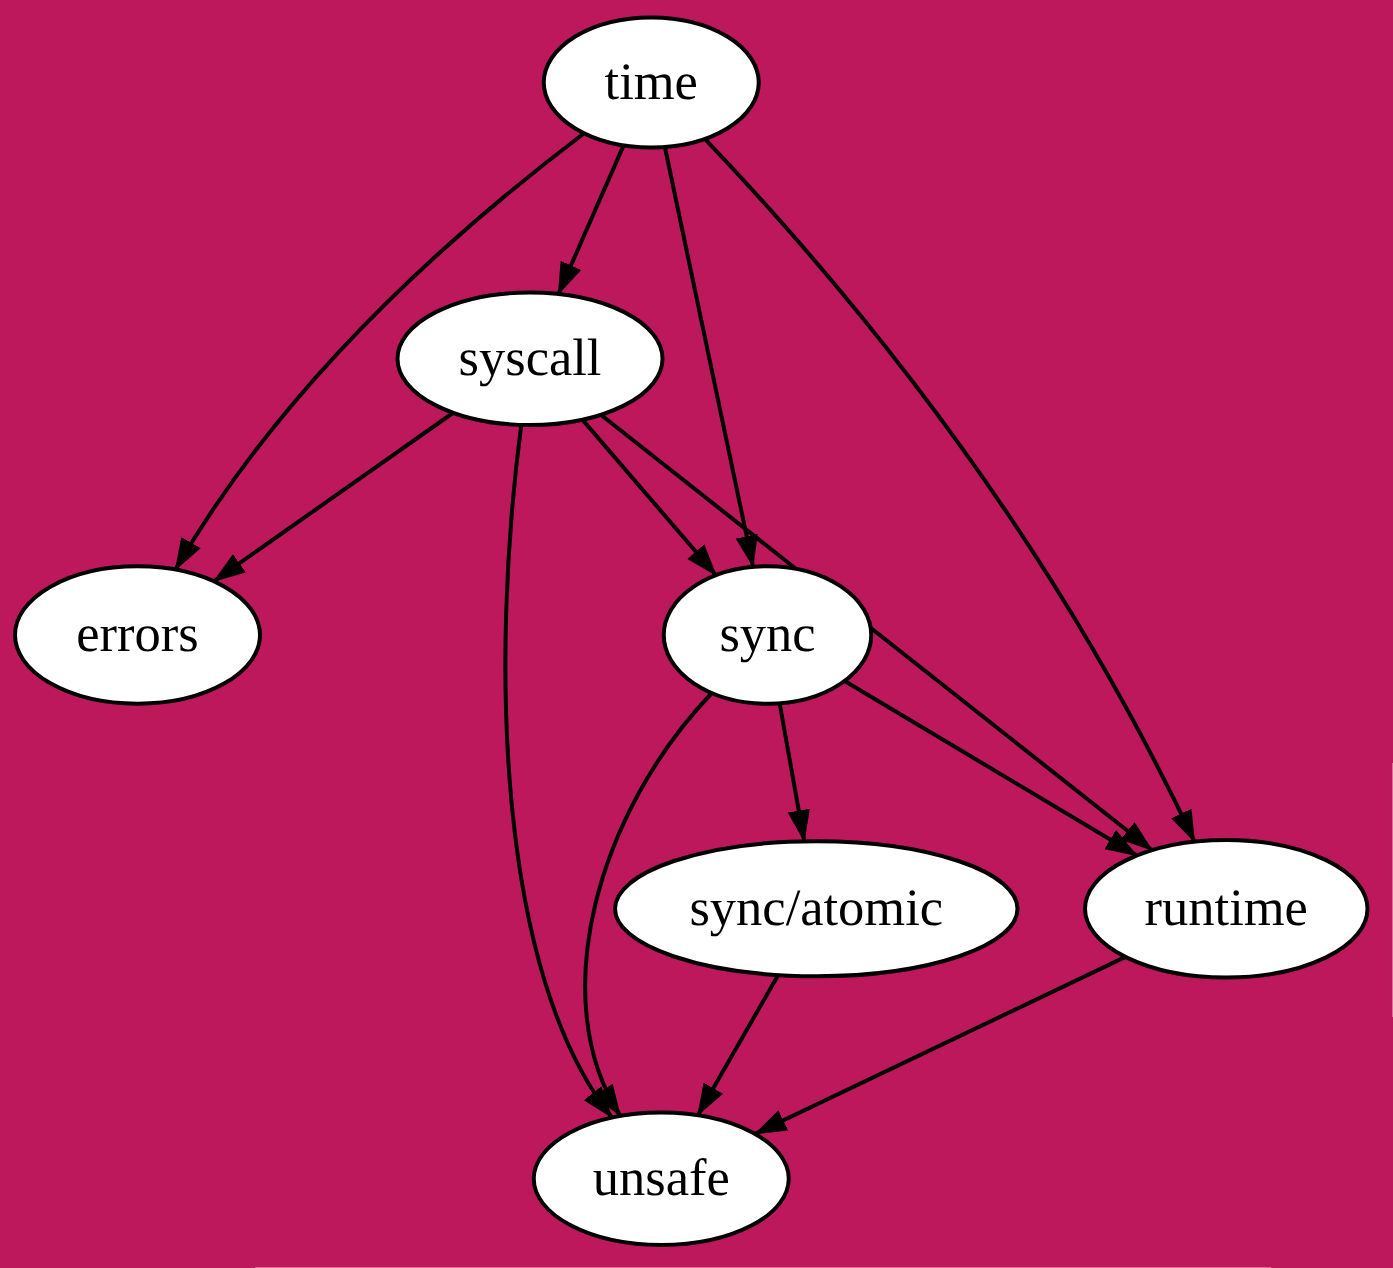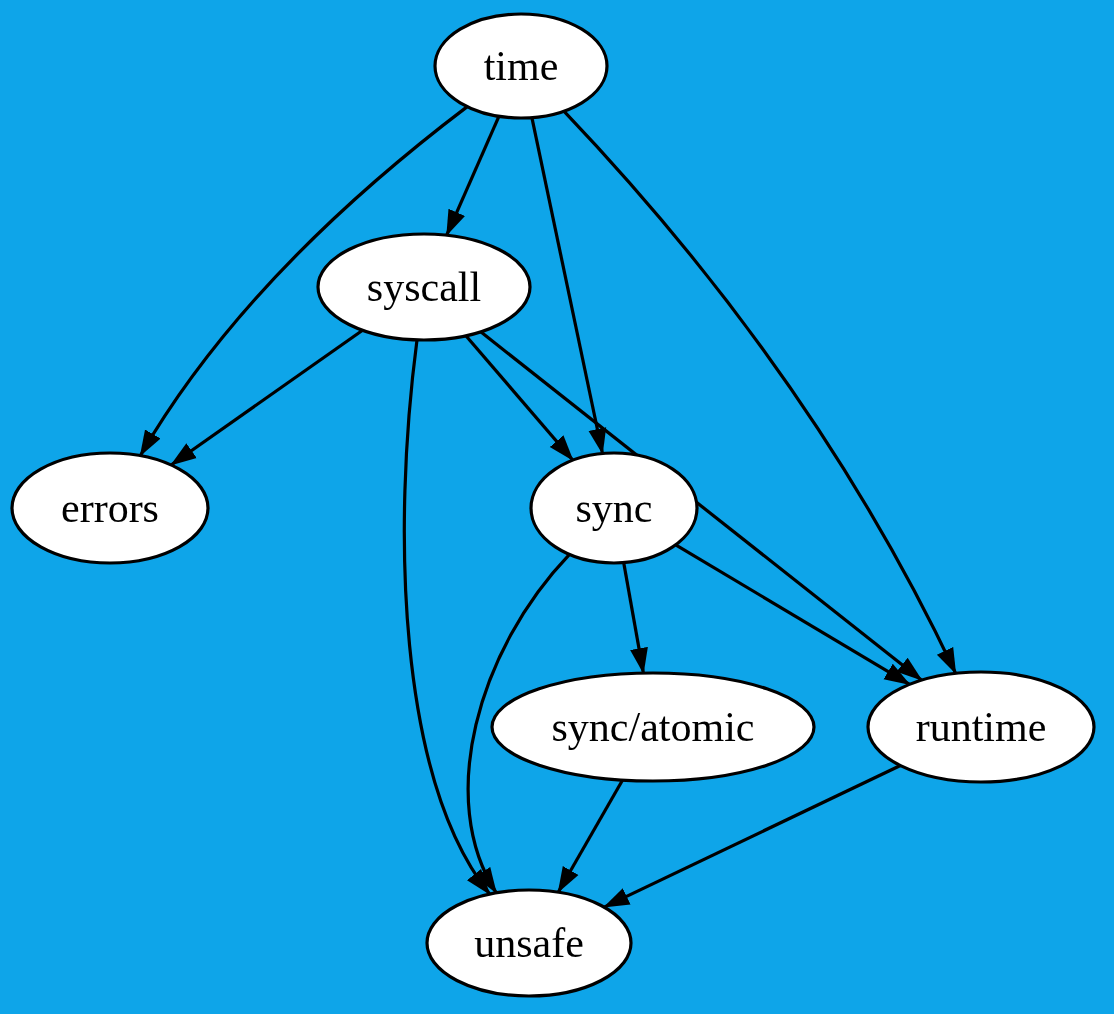--- a/index.html
+++ b/index.html
@@ -7,21 +7,21 @@
     padding: 0;
     background: #ffffff;
     width: 1114px;
     height: 1014px;
     overflow: hidden;
     font-family: "Liberation Serif", "DejaVu Serif", serif;
   }
   .graph-canvas {
     width: 1114px;
     height: 1014px;
-    background: #0ea5e9;
+    background: #be185d;
   }
   .node-shape {
     fill: #ffffff;
     stroke: #000000;
     stroke-width: 3.2px;
   }
   .edge-path {
     fill: none;
     stroke: #000000;
     stroke-width: 3.2px;

